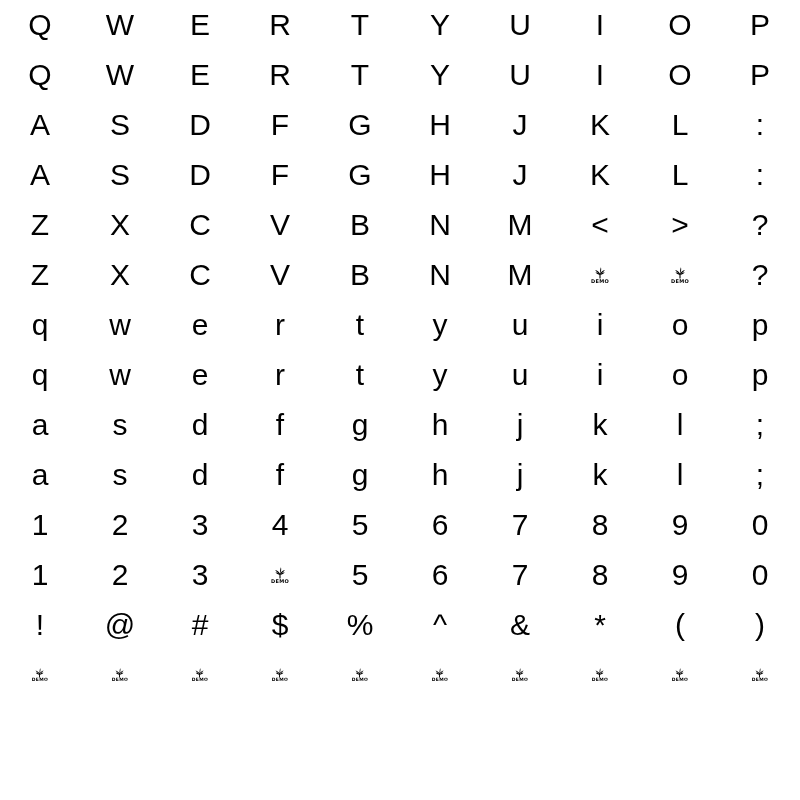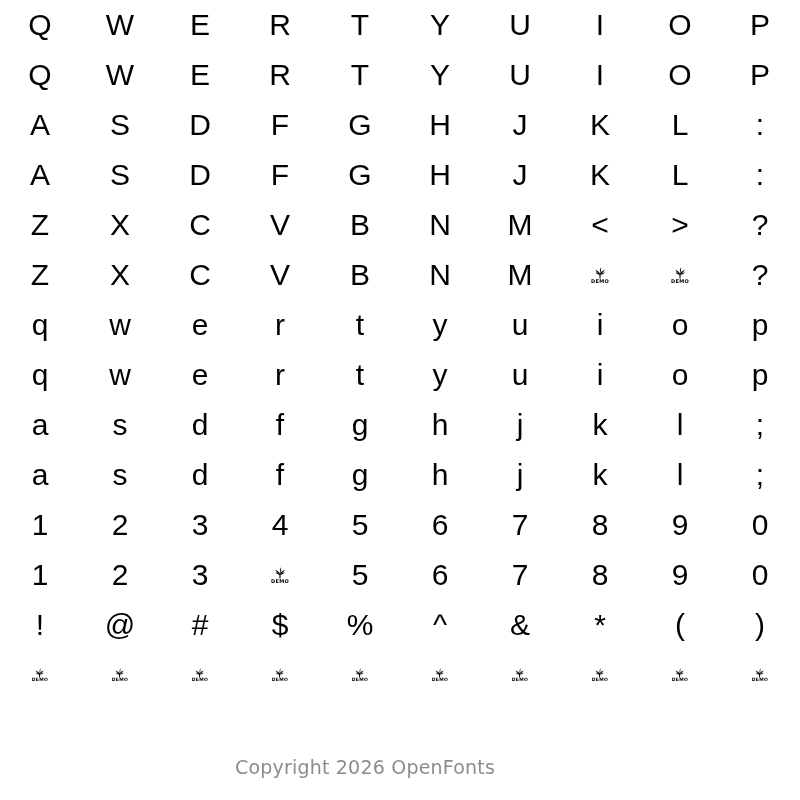--- a/index.html
+++ b/index.html
@@ -400,16 +400,13 @@
               <path d="M9 6.4 C7 4 5.2 3.3 4.2 3.1 C5 4.4 6.6 6.1 8.7 7 Z" fill="#000"></path>
               <path d="M9.1 6.4 C11.1 4 12.9 3.3 13.9 3.1 C13.1 4.4 11.5 6.1 9.4 7 Z" fill="#000"></path>
               <path d="M9 7.2 C7.4 5.9 5.6 5.5 4.4 5.6 C5.5 6.8 7.2 7.8 8.8 8 Z" fill="#000"></path>
               <path d="M9.2 7.2 C10.8 5.9 12.6 5.5 13.8 5.6 C12.7 6.8 11 7.8 9.4 8 Z" fill="#000"></path>
             </svg>
           </span>
           <span class="word">DEMO</span>
         </span>
       </div>
     </div>
-  <div id="footer">
-    <span class="copy">Copyright 2026 OpenFonts</span>
-  </div>
 </div>
 
 </body></html>

